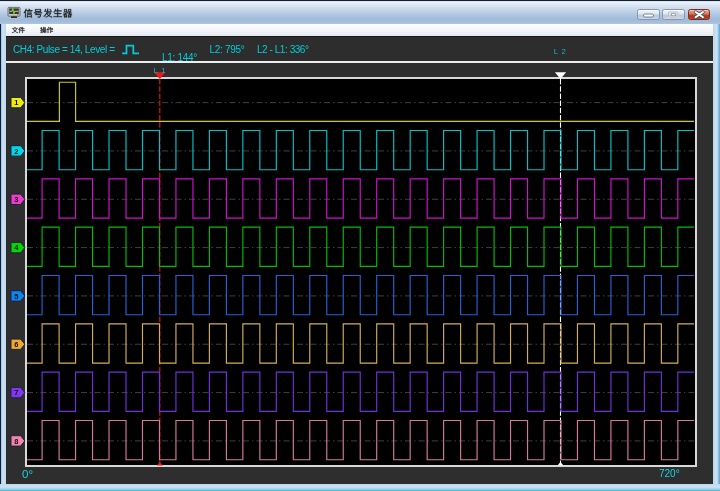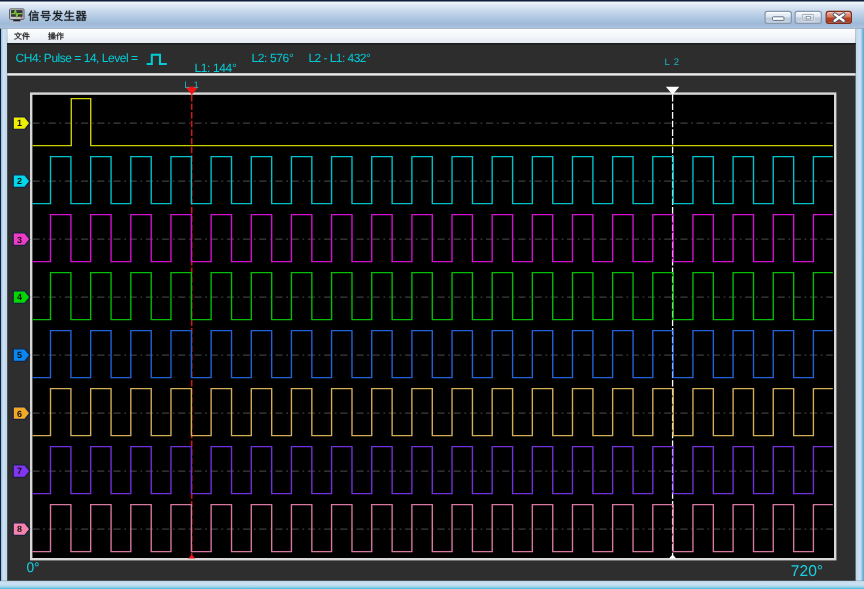--- a/index.html
+++ b/index.html
@@ -96,18 +96,18 @@
 <polygon points="11,387.4 20.6,387.4 24.8,392.6 20.6,397.8 11,397.8" fill="#8236f0" stroke="#1b2240" stroke-width="1"></polygon>
       <text x="16.3" y="395.4" font-size="7.5" font-weight="bold" fill="#101010" text-anchor="middle">7</text>
 <polygon points="11,435.7 20.6,435.7 24.8,440.9 20.6,446.1 11,446.1" fill="#f584ad" stroke="#1b2240" stroke-width="1"></polygon>
       <text x="16.3" y="443.7" font-size="7.5" font-weight="bold" fill="#101010" text-anchor="middle">8</text>
   </svg>
   <div class="abs cy" style="left:13px;top:44px;letter-spacing:-0.4px">CH4: Pulse = 14, Level =</div>
   <svg width="24" height="16" style="left:121px;top:40px" viewBox="0 0 24 16">
     <path d="M1.2 13.3 H5.5 V5.6 H12.3 V13.3 H18" fill="none" stroke="#00cdd8" stroke-width="1.7"></path>
   </svg>
   <div class="abs cy" style="left:162px;top:52px;letter-spacing:-0.3px">L1: 144°</div>
-  <div class="abs cy" style="left:209.5px;top:44px;letter-spacing:-0.3px">L2: 576°</div>
-  <div class="abs cy" style="left:257px;top:44px;letter-spacing:-0.45px">L2 - L1: 432°</div>
+  <div class="abs cy" style="left:209.5px;top:44px;letter-spacing:-0.3px">L2: 795°</div>
+  <div class="abs cy" style="left:257px;top:44px;letter-spacing:-0.45px">L2 - L1: 336°</div>
   <div class="abs cy" style="left:153.6px;top:66px;font-size:8px;letter-spacing:3.2px;color:#1ab4c2">L1</div>
   <div class="abs cy" style="left:553.8px;top:47px;font-size:8px;letter-spacing:3.2px;color:#1ab4c2">L2</div>
   <div class="abs cy" style="left:22px;top:467.5px;font-size:11.5px;color:#18d2e2">0°</div>
-  <div class="abs cy" style="left:659px;top:467.5px;font-size:13px;color:#18d2e2">720°</div>
+  <div class="abs cy" style="left:659px;top:467.5px;font-size:10px;color:#18d2e2">720°</div>
 </div>
 </body></html>

